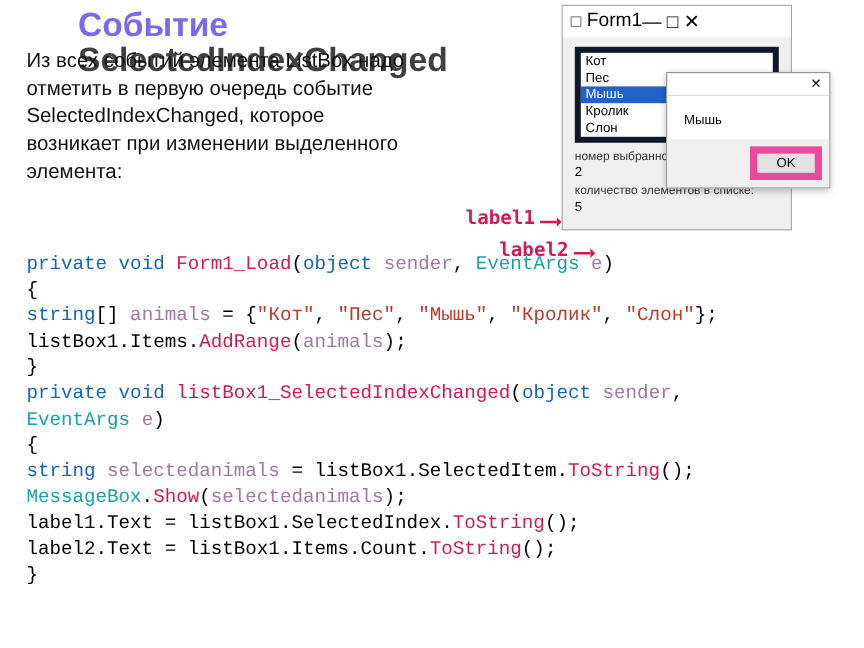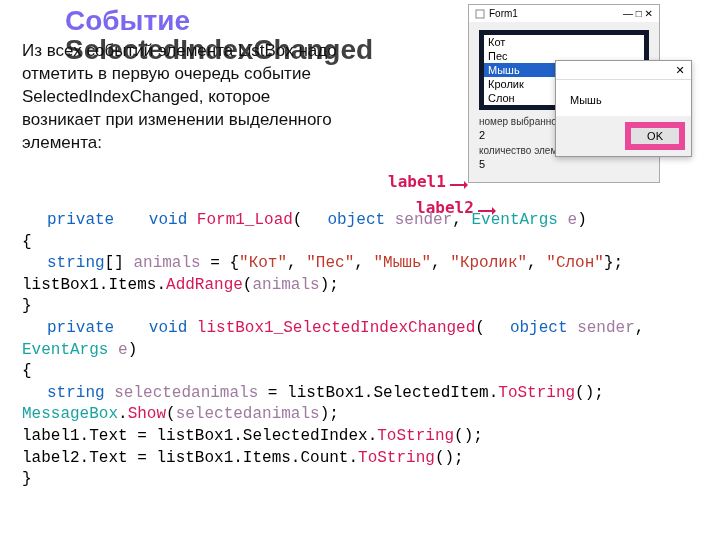--- a/index.html
+++ b/index.html
@@ -38,24 +38,23 @@
     left: 468px;
     width: 190px;
     border: 1px solid #aaa;
     background: #f0f0f0;
     font-family: "Segoe UI", Arial, sans-serif;
     font-size: 11px;
   }
   .form-title {
     display: flex;
     align-items: center;
-    justify-content: space-between;
     padding: 3px 6px;
     background: #fff;
-    font-size: 10px;
+    font-size: 16px;
   }
   .form-title .icon { display:flex; align-items:center; gap:4px;}
   .listbox {
     margin: 8px 10px 6px 10px;
     background: #fff;
     border: 5px solid #0f172a;
     font-size: 11px;
   }
   .listbox .item { padding: 1px 4px; }
   .listbox .sel { background: #2162c9; color: #fff; }
@@ -99,21 +98,21 @@
   pre.code {
     position: absolute;
     top: 210px;
     left: 22px;
     margin: 0;
     font-family: Consolas, "Courier New", monospace;
     font-size: 16px;
     line-height: 1.35;
     white-space: pre;
   }
-  .kw { color: #1565c0; margin-left: 25px; }     
+  .kw { color: #1565c0; }     
   .name { color: #d6185b; }     
   .fld { color: #a07aa0; }      
   .str { color: #c0392b; }      
   .cls { color: #1aa3a3; }
   .nm  { color: #1aa3a3; }
 </style>
 </head>
 <body>
 
 <div class="title">

